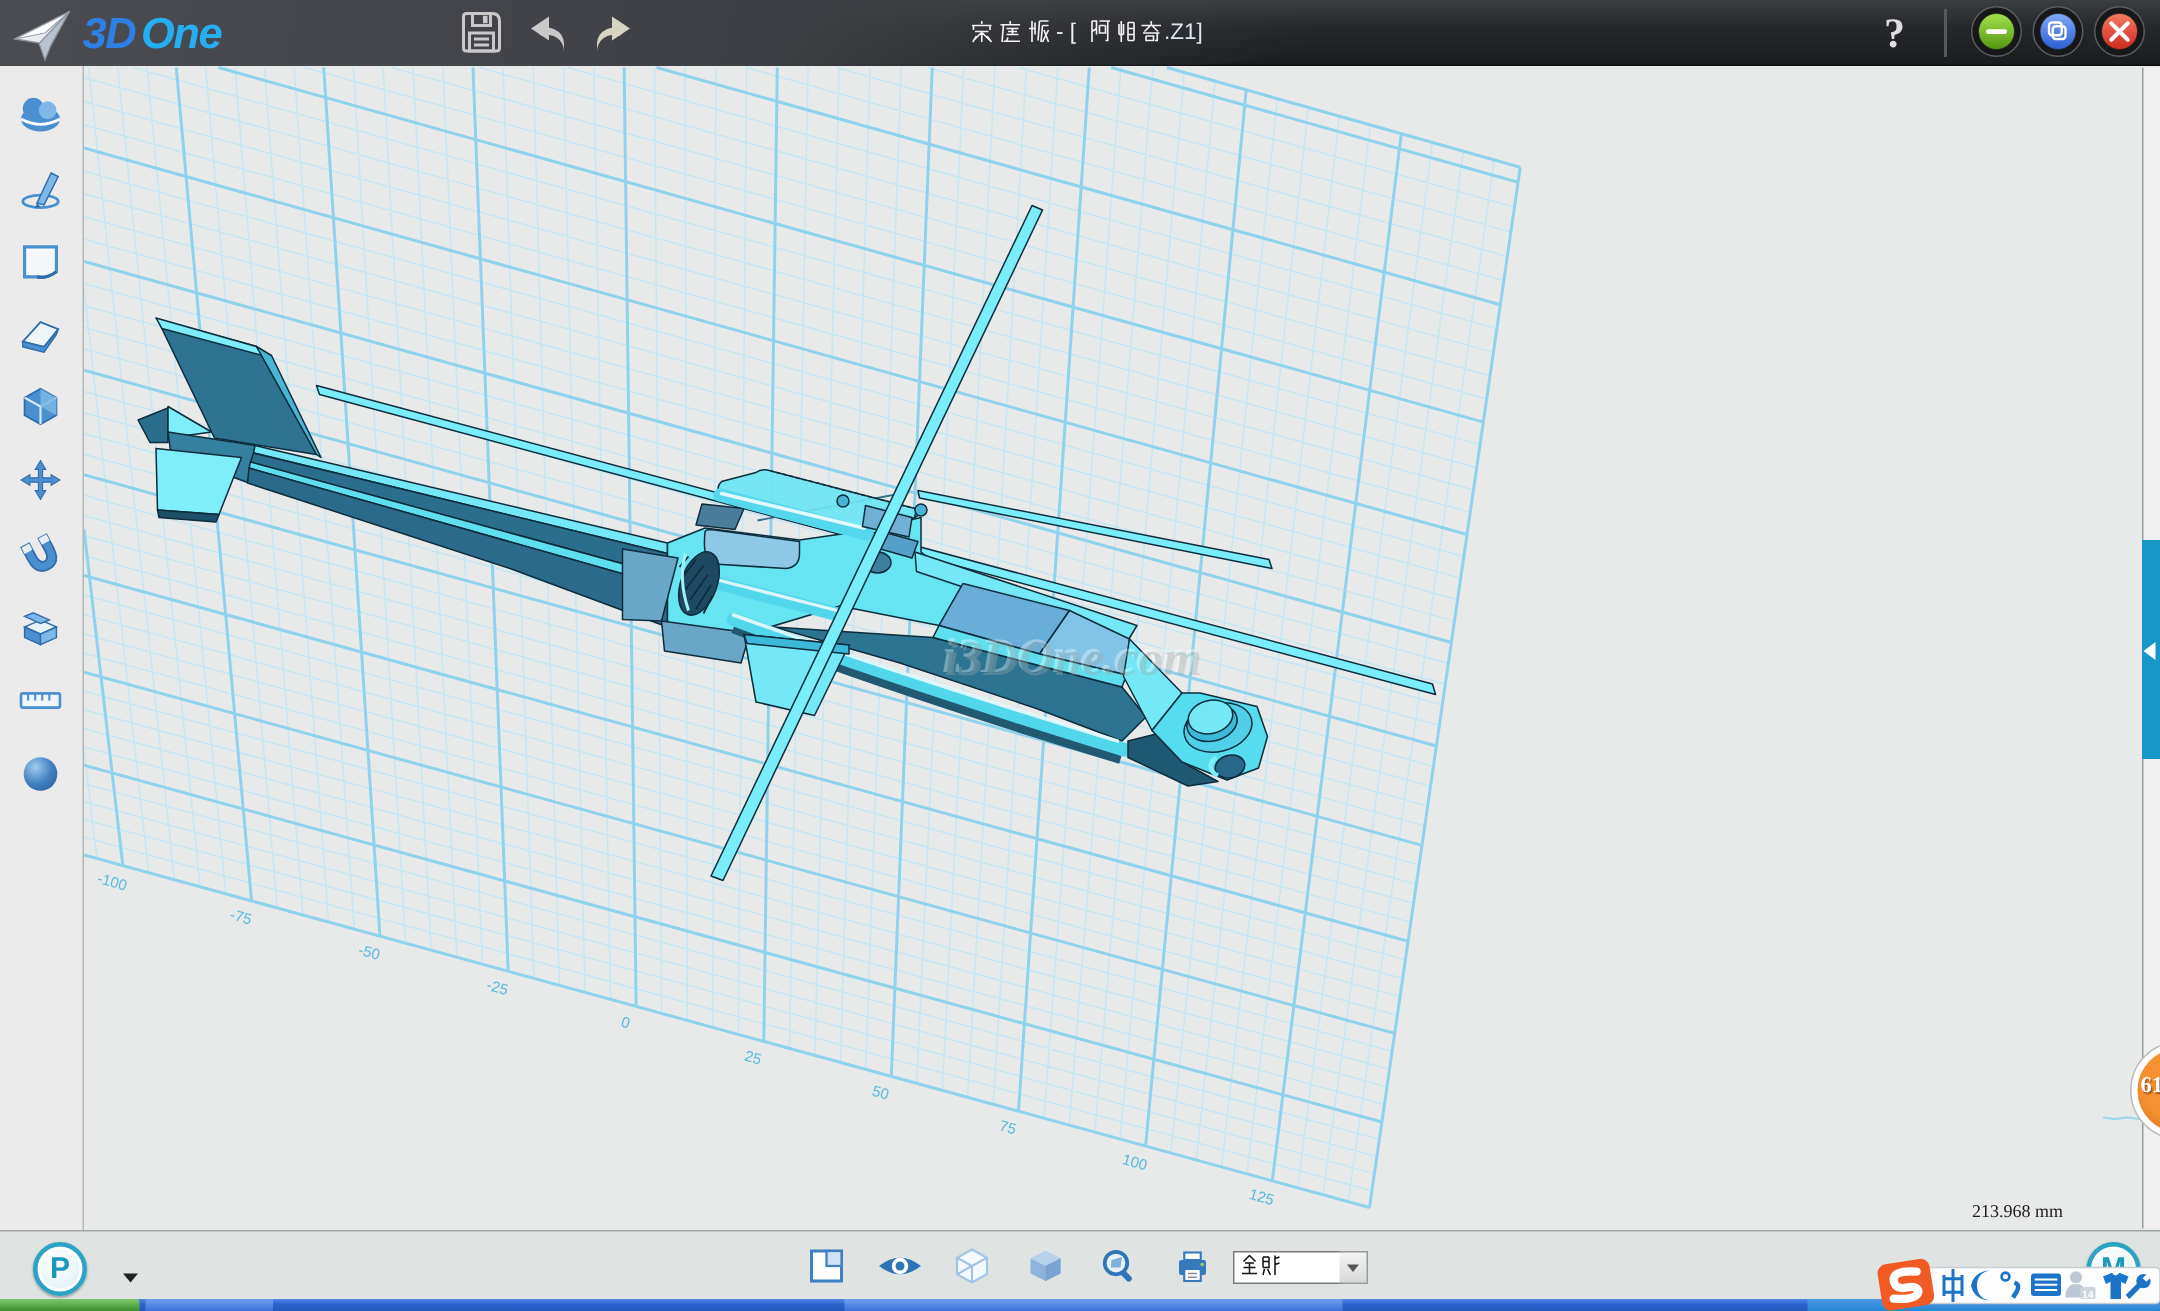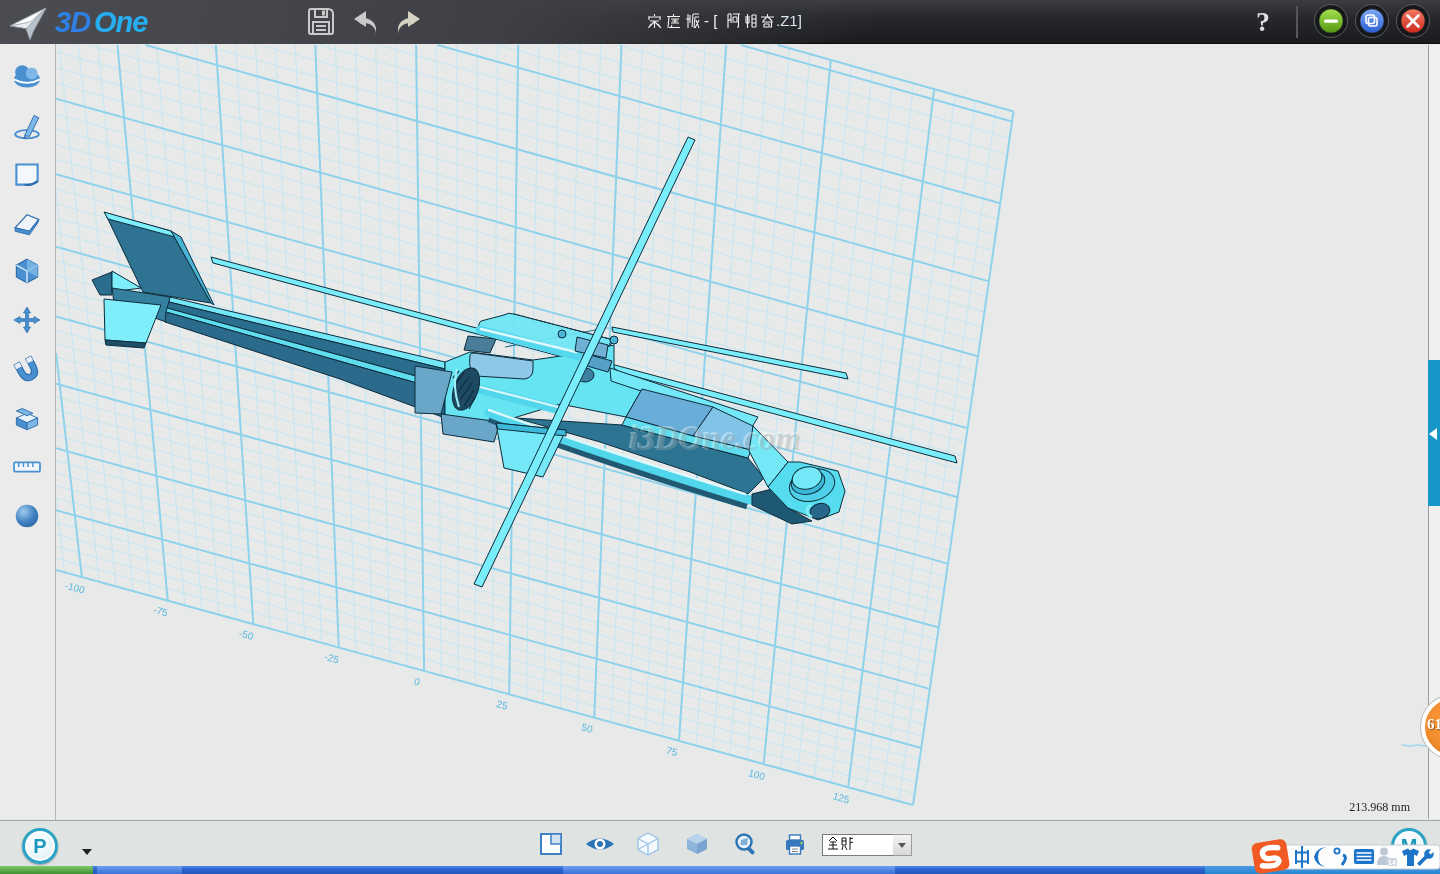--- a/index.html
+++ b/index.html
@@ -9,21 +9,21 @@
 #topbar .sheen{position:absolute;top:0;left:0;width:900px;height:44px;background:linear-gradient(100deg,#4a4c51 0%,#3e4045 55%,rgba(62,64,69,0) 97%);border-bottom-right-radius:120px 44px;}
 #title{position:absolute;top:0;left:0;width:1440px;height:44px;}
 
 #lbar{position:absolute;top:44px;left:0;width:55px;height:776px;background:#ebebeb;border-right:1px solid #b5b7b7;}
 
 #rstrip{position:absolute;top:45px;left:1428px;width:12px;height:774px;background:#f0f0f0;border-left:1px solid #9a9d9d;}
 #rtab{position:absolute;top:360px;left:1428px;width:12px;height:146px;background:#1796c8;}
 #rtab:after{content:"";position:absolute;top:68px;left:1px;width:0;height:0;border-right:8px solid #fff;border-top:6px solid transparent;border-bottom:6px solid transparent;}
 
 #canvas{position:absolute;top:44px;left:56px;width:1371px;height:776px;background:#e8e9e9;}
-#mm{position:absolute;top:800px;left:1280px;width:130px;text-align:right;font-size:12px;color:#1c1c1c;font-family:"Liberation Serif",serif;}
+#mm{position:absolute;top:800px;left:1280px;width:130px;text-align:center;font-size:12px;color:#1c1c1c;font-family:"Liberation Serif",serif;}
 
 #bbar{position:absolute;top:820px;left:0;width:1440px;height:46px;background:#dfe3e2;border-top:1px solid #9fa5a5;}
 #taskbar{position:absolute;top:866px;left:0;width:1440px;height:8px;background:linear-gradient(#4f86e8,#2b63ce 45%,#2558bd);}
 #tgreen{position:absolute;top:866px;left:0;width:93px;height:8px;background:linear-gradient(#7cc96a,#3e8f31);border-radius:0 2px 0 0;}
 #tseg1{position:absolute;top:866px;left:97px;width:85px;height:8px;background:linear-gradient(#6f9ff0,#3a70d8);}
 #tseg15{position:absolute;top:866px;left:563px;width:332px;height:8px;background:linear-gradient(#6f9ff0,#3a70d8);}
 #tseg2{position:absolute;top:866px;left:1205px;width:235px;height:8px;background:linear-gradient(#4c9ae6,#2787d2);}
 .badge{position:absolute;width:30px;height:30px;border-radius:50%;border:3px solid #2aa3c4;background:radial-gradient(circle at 40% 35%,#ffffff,#eaf6fa 55%,#cfeaf2);box-shadow:0 1px 2px rgba(0,0,0,.35), inset 0 0 0 2px #ffffff;color:#1b98bd;font-weight:bold;font-size:20px;text-align:center;line-height:30px;}
 #pbadge{top:828px;left:22px;}
 #mbadge{top:828px;left:1391px;}

